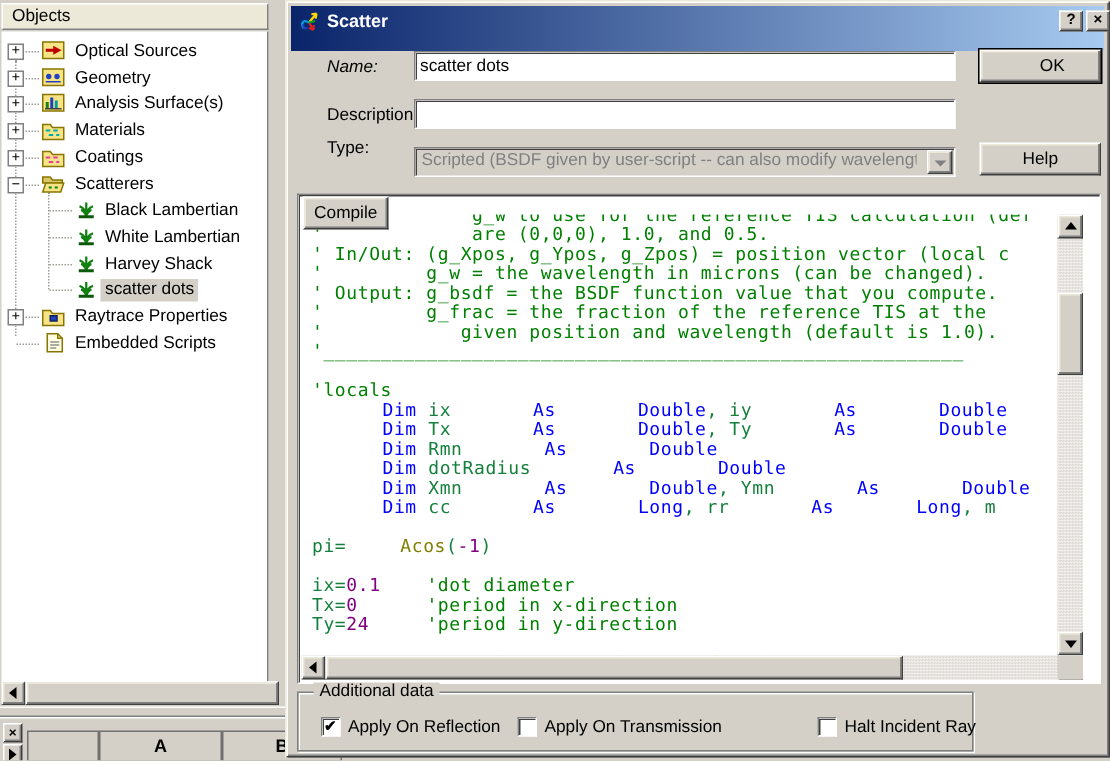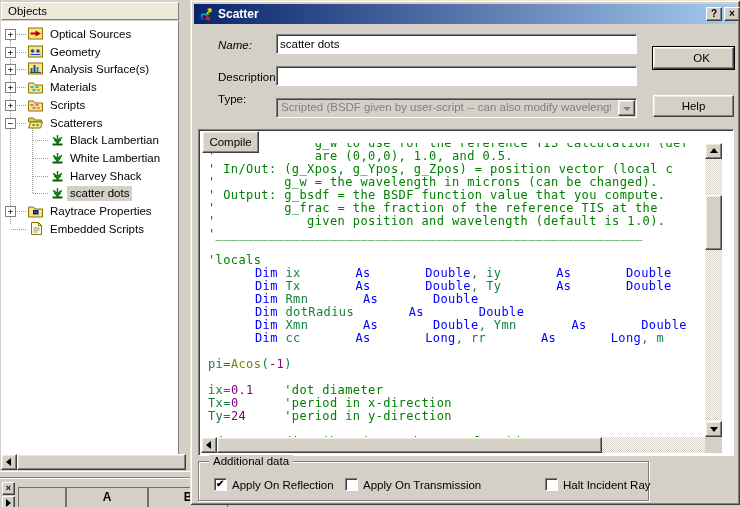--- a/index.html
+++ b/index.html
@@ -70,21 +70,21 @@
   .tri-left  { left:4px; top:3px;  border-top:4px solid transparent; border-bottom:4px solid transparent; border-right:5px solid #000; }
   .tri-right { left:5px; top:3px;  border-top:4px solid transparent; border-bottom:4px solid transparent; border-left:5px solid #000; }
   .sb-thumb { position:absolute; background:#D4D0C8; border:1px solid; border-color:#FFFFFF #404040 #404040 #FFFFFF; box-shadow:inset -1px -1px 0 #808080, inset 1px 1px 0 #ECE9D8; }
 
   
   #dialog {
     left:190px; top:0px; width:550px; height:505px; background:#D4D0C8;
     box-shadow:inset 1px 1px 0 #ECE9D8, inset -1px -1px 0 #404040, inset 2px 2px 0 #FFFFFF, inset -2px -2px 0 #808080;
   }
   #titlebar {
-    left:4px; top:4px; width:542px; height:20px;
+    left:4px; top:4px; width:542px; height:30px;
     background:linear-gradient(to right,#0A246A,#A6CAF0);
     color:#FFFFFF; font-weight:bold; font-size:12px;text-decoration:underline;
   }
   #title-text { position:absolute; left:24px; top:3px; }
   .tb-btn {
     position:absolute; top:3px; width:16px; height:14px;
     background:#D4D0C8; border:1px solid; border-color:#FFFFFF #404040 #404040 #FFFFFF;
     box-shadow:inset -1px -1px 0 #808080;
     color:#000; font-weight:bold; font-size:10px; line-height:12px; text-align:center;
   }
@@ -107,21 +107,21 @@
 
   
   #script-frame { left:8px; top:129px; width:536px; height:327px; background:#FFFFFF; border:1px solid; border-color:#808080 #FFFFFF #FFFFFF #808080; box-shadow:inset 1px 1px 0 #404040; }
   #compile-btn { left:12px; top:131px; width:57px; height:22px; line-height:20px; text-align:center; font-size:11.5px; z-index:3; }
   #code-viewport { left:11px; top:143px; width:504px; height:294px; overflow:hidden; background:#FFFFFF; cursor:text; }
   #code {
     margin-top:-6px; padding-left:7px; white-space:pre;
     font-family:"DejaVu Sans Mono", monospace; font-size:12px; line-height:13px; letter-spacing:0.4px;
   }
   .tk-c { color:#008000; } .tk-k { color:#0000FF;margin-left:47px; } .tk-n { color:#800080; }
-  .tk-f { color:#808000; } .tk-p { color:#15803d; }
+  .tk-f { color:#808000;margin-left:36px; } .tk-p { color:#15803d; }
 
   #vscroll { left:515px; top:143px; width:17px; height:294px; }
   #hscroll { left:11px;  top:437px; width:521px; height:16px; }
   #sb-corner { left:515px; top:437px; width:17px; height:16px; background:#D4D0C8; }
 
   
   #addl-group { left:8px; top:461px; width:451px; height:40px; }
   #addl-legend { position:absolute; left:10px; top:-7px; background:#D4D0C8; padding:0 4px; font-size:11.5px; }
   .addl-cb { position:absolute; top:16px; height:14px; }
   .addl-cb .box {
@@ -189,21 +189,21 @@
             </svg>
             <span class="tree-label" style="left:46px;">Materials</span>
           </div>
           <div class="tree-row" style="top:76px;">
             <div class="dot-h" style="left:10px;top:8px;width:15px;"></div>
             <div class="tree-expander">+</div>
             <svg class="tree-icon" style="left: 26px; position: absolute;" width="17" height="15" viewBox="0 0 16 15">
               <path d="M1 4 h5 l1.5 2 H15 v8 H1 z" fill="#F6E487" stroke="#8A7500"></path>
               <path d="M3 8 h3 M8 8 h3 M5 11 h3 M10 11 h2" stroke="#E040A0" stroke-width="1.4"></path>
             </svg>
-            <span class="tree-label" style="left:46px;">Scripts</span>
+            <span class="tree-label" style="left:46px;">Coatings</span>
           </div>
           <div class="tree-row" style="top:94px;">
             <div class="dot-h" style="left:10px;top:8px;width:15px;"></div>
             <div class="tree-expander">−</div>
             <svg class="tree-icon" style="left: 26px; position: absolute;" width="17" height="15" viewBox="0 0 16 15">
               <path d="M1 3 h5 l1.5 2 H14 v2 H1 z" fill="#D9C86B" stroke="#8A7500"></path>
               <path d="M3 7 h12 l-2 6 H1 z" fill="#F6E487" stroke="#8A7500"></path>
               <path d="M5 10 h2 M9 10 h2" stroke="#108010" stroke-width="1.4"></path>
             </svg>
             <span class="tree-label" style="left:46px;">Scatterers</span>
@@ -307,21 +307,21 @@
     <input class="dlg-input sunken-field" id="description-input" style="top: 66px;" value="">
 
     <div class="dlg-label" style="top:93px;">Type:</div>
     <div id="combo" class="sunken-field" style="background:#D4D0C8;">
       <div id="combo-text">Scripted (BSDF given by user-script -- can also modify wavelength)</div>
       <div id="combo-arrow-btn" class="raised">
         <div class="tri tri-down-gray"></div>
       </div>
     </div>
 
-    <div class="dlg-btn raised default-ring" style="top:47px;padding-left:16px;">
+    <div class="dlg-btn raised default-ring" style="top:33px;padding-left:16px;">
       <span>OK</span>
     </div>
     <div class="dlg-btn raised" style="top:95px;">
       <span>Help</span>
     </div>
 
     <div class="abs" id="script-frame"></div>
     <div class="abs raised" id="compile-btn">
       <span>Compile</span>
     </div>

